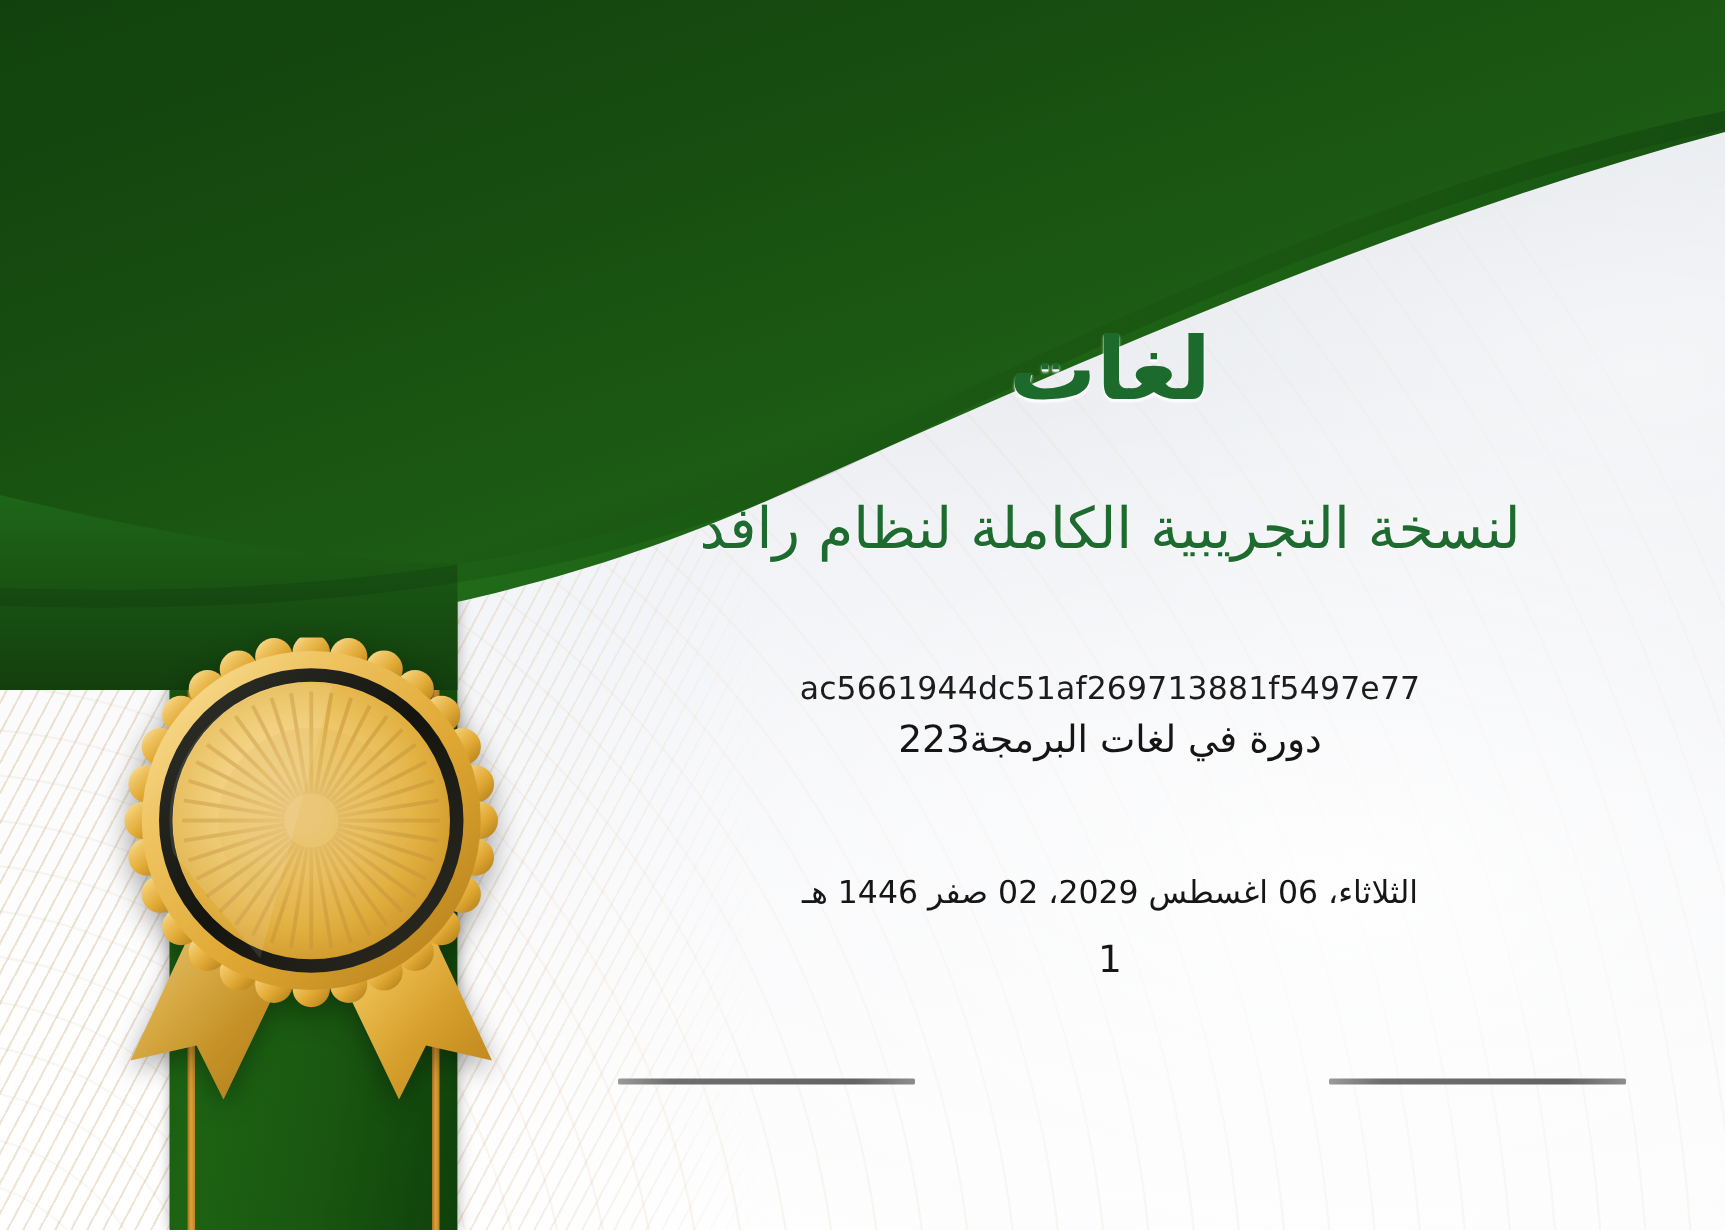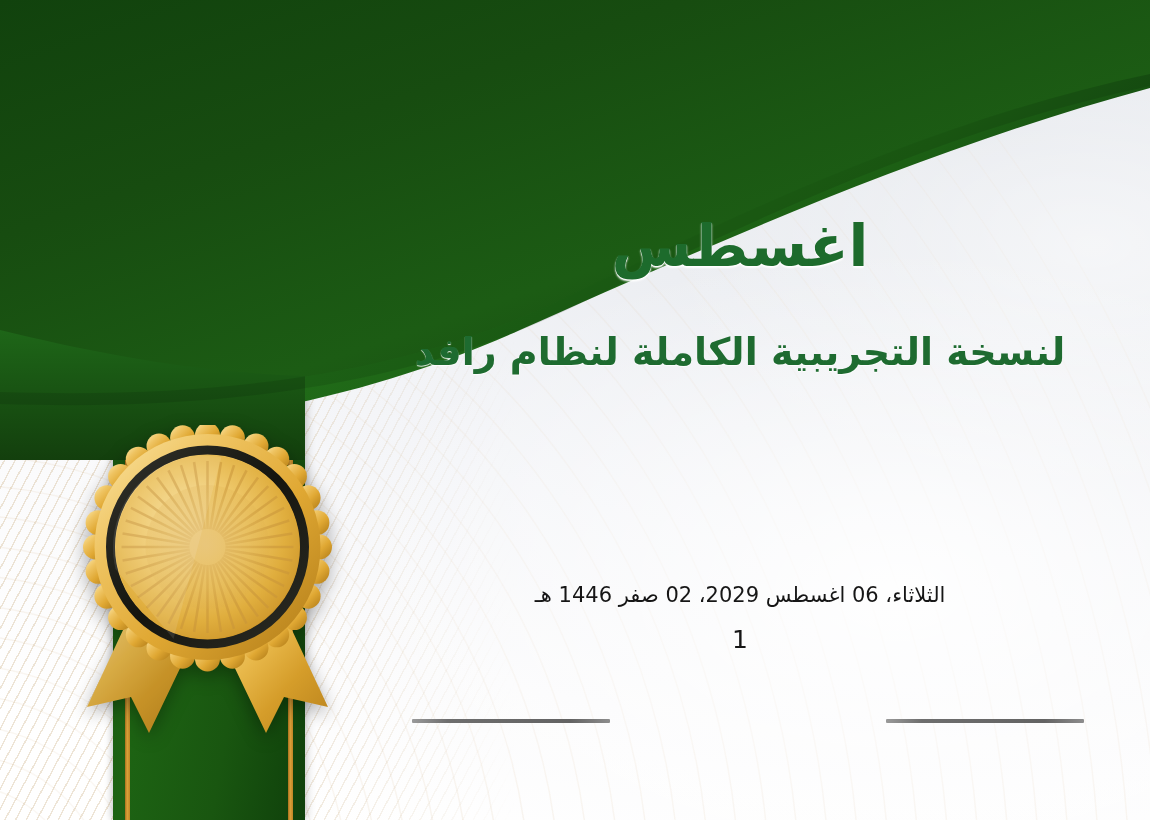--- a/index.html
+++ b/index.html
@@ -90,21 +90,21 @@
 
   .cert-title {
     position:absolute; top:212px; left:0; right:0;
     font-size:58px; font-weight:700; letter-spacing:0;
     color:#1d6b2c;
     text-shadow:0 2px 2px rgba(255,255,255,.95), 0 1px 0 rgba(255,255,255,.9);
   }
 
   .cert-subtitle {
     position:absolute; top:330px; left:0; right:0;
-    font-size:38px; font-weight:700;
+    font-size:38px; font-weight:400;
     color:#1e6b30;
     text-shadow:0 1px 1px rgba(255,255,255,.9);
   }
 
   .cert-hash {
     position:absolute; top:447px; left:0; right:0;
     font-size:21px; font-weight:400;
     color:#1c1c1c;
     direction:ltr;
     letter-spacing:.1px;
@@ -364,19 +364,21 @@
 
         <path d="M-92 22 A92 92 0 0 1 14 -90 L-34 92 Z" fill="#FFFFFF" opacity=".10"></path>
       </g>
     </svg>
   </div>
 
   <div class="sig-line right"></div>
   <div class="sig-line left"></div>
 
   <div class="content">
-    <div class="cert-title">اغسطس</div>
+    <div class="cert-title">لغات</div>
     <div class="cert-subtitle">لنسخة التجريبية الكاملة لنظام رافد</div>
+    <div class="cert-hash">ac5661944dc51af269713881f5497e77</div>
+    <div class="cert-course">دورة في لغات البرمجة223</div>
     <div class="cert-date">الثلاثاء، 06 اغسطس 2029، 02 صفر 1446 هـ</div>
     <div class="cert-serial">1</div>
   </div>
 
 </div>
 
 </body></html>

